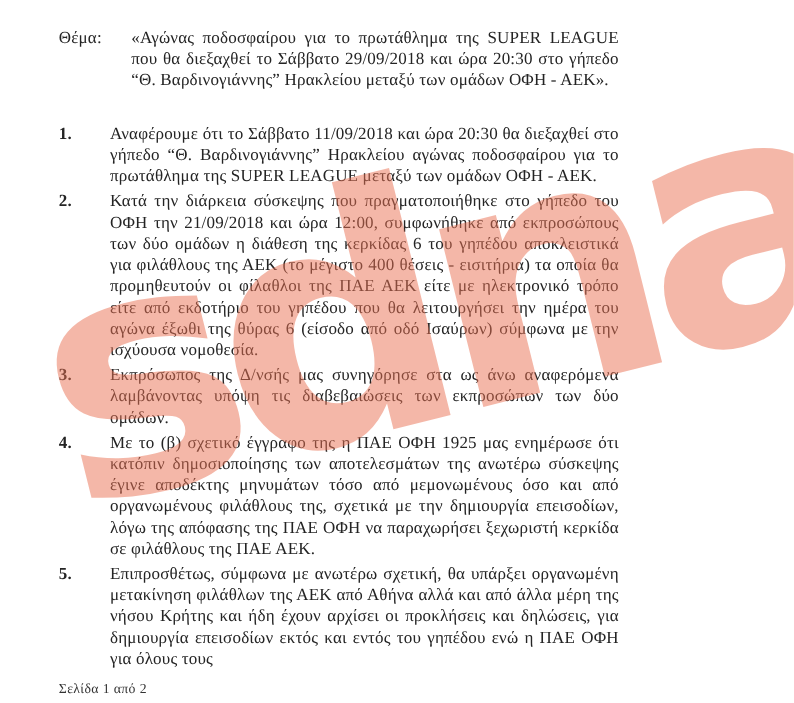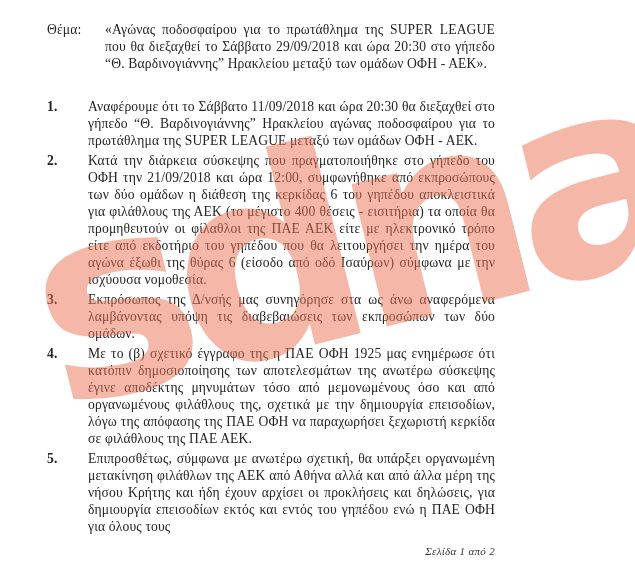--- a/index.html
+++ b/index.html
@@ -54,25 +54,24 @@
   .num {
     flex: 0 0 41px;
     font-weight: bold;
   }
   .ptext {
     flex: 1;
     text-align: justify;
   }
   .footer {
     margin-top: 8px;
-    text-align: right;
+    text-align: left;
     font-size: 11px;
     letter-spacing: 0.3px;
     color: #333333;
-    font-style: italic;
   }
   
   .watermark {
     position: absolute;
     left: 28px;
     top: 118px;
     width: 660px;
     height: 250px;
     font-family: "DejaVu Sans", sans-serif;
     font-weight: 800;

